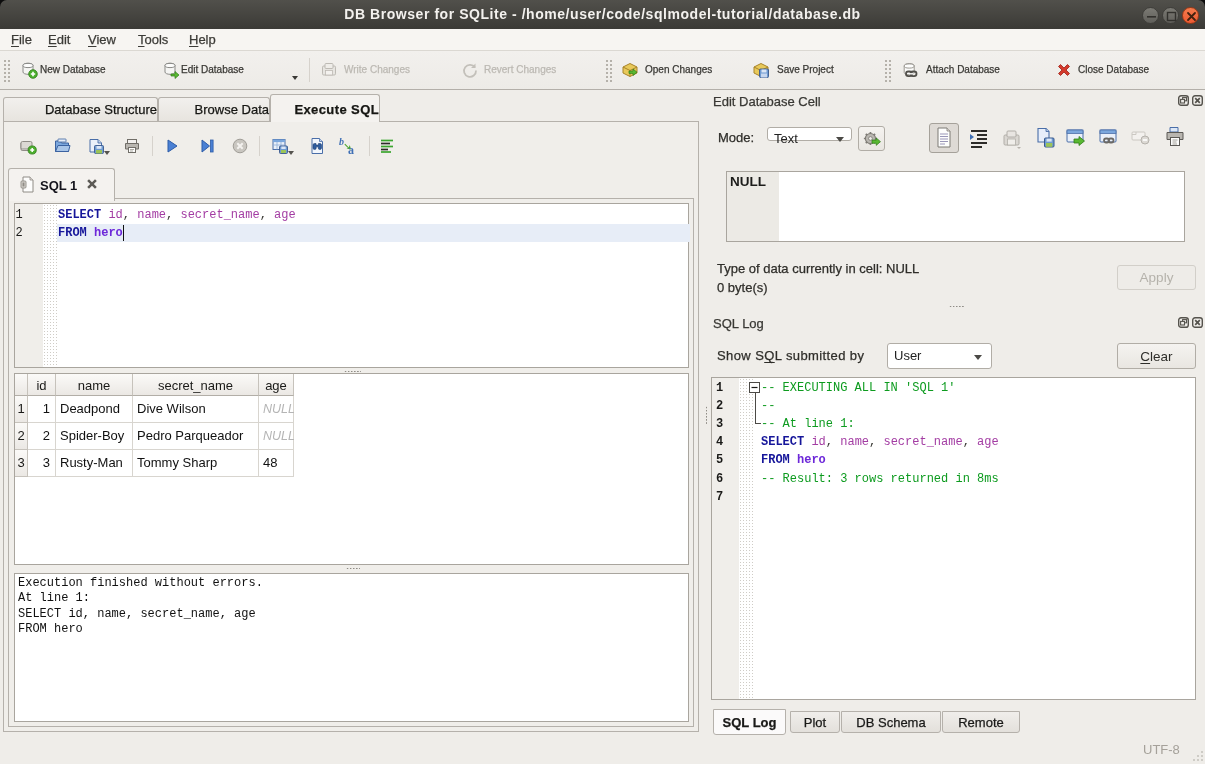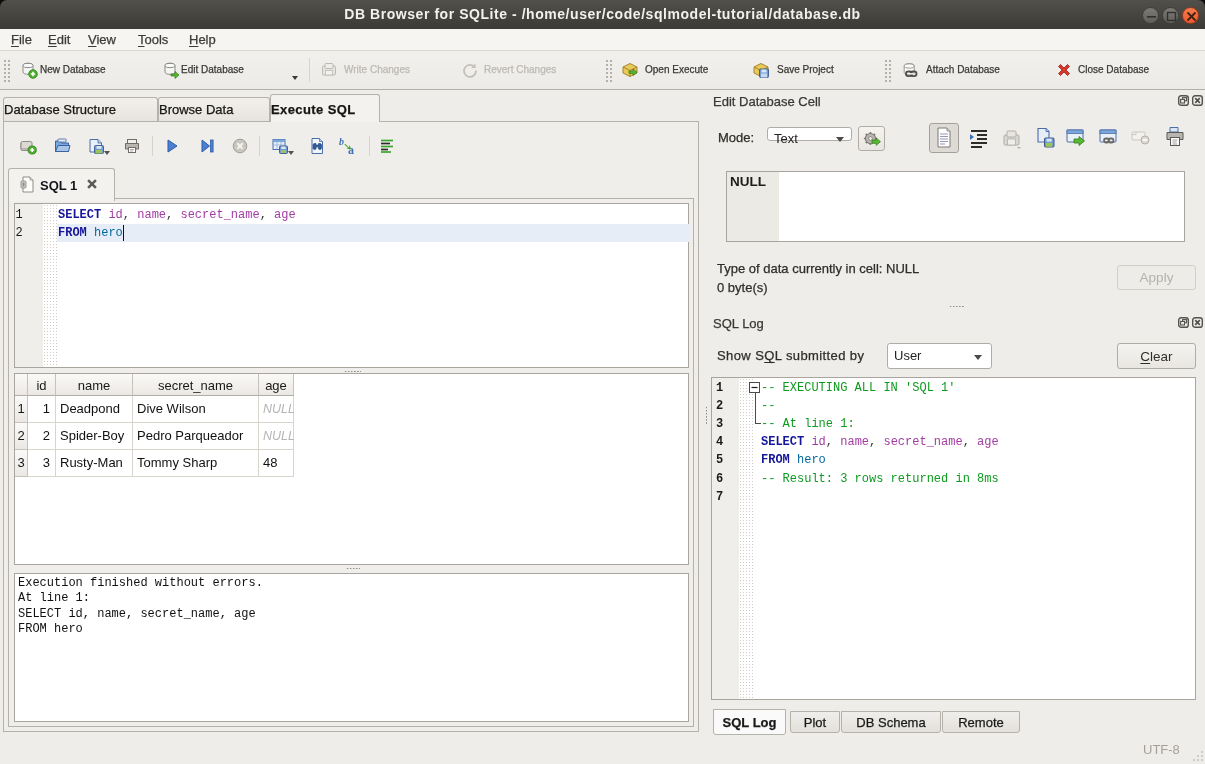--- a/index.html
+++ b/index.html
@@ -21,38 +21,38 @@
 #toolbar{left:0;top:51px;width:1205px;height:39px;background:linear-gradient(#f2f0ed,#edebe7);border-bottom:1px solid #b3afa9}
 .grip{top:8px;width:7px;height:23px;background-image:radial-gradient(#b5b1aa 1px,transparent 1.1px);background-size:4px 4px;background-position:0 0}
 .tbtxt{top:51px;height:38px;line-height:38px;color:#3a3935;font-size:10px}
 .tbtxt.dis{color:#bcb9b3}
 .tbico{top:61px;width:18px;height:18px}
 .tsep{top:58px;width:1px;height:24px;background:#d6d2cc}
 .darr{top:73px;width:0;height:0;border-left:3.5px solid transparent;border-right:3.5px solid transparent;border-top:4px solid #3a3935}
 
 #mainbg{left:0;top:90px;width:1205px;height:647px;background:#efede9}
 
-.mtab{top:97px;height:24px;line-height:24px;background:linear-gradient(#f2f0ed,#e7e4df);border:1px solid #b5b1ab;border-bottom:none;border-radius:3px 3px 0 0;text-align:left;color:#161613}
+.mtab{top:97px;height:24px;line-height:24px;background:linear-gradient(#f2f0ed,#e7e4df);border:1px solid #b5b1ab;border-bottom:none;border-radius:3px 3px 0 0;text-align:right;color:#161613}
 .mtab.active{top:94px;height:28px;line-height:29px;letter-spacing:0.4px;background:#f4f2ef;font-weight:700;z-index:3}
 #paneL{left:3px;top:121px;width:696px;height:611px;background:#f0eeea;border:1px solid #b5b1ab}
 #innerframe{left:8px;top:198px;width:686px;height:529px;background:#f0eeea;border:1px solid #b5b1ab}
 
 .sico{top:137px;width:18px;height:18px}
 
 #sql1tab{left:8px;top:168px;width:107px;height:33px;background:#f4f2ef;border:1px solid #b5b1ab;border-bottom:none;border-radius:3px 3px 0 0;z-index:3}
 #sql1tab ~ .st{z-index:4}
 
 #editor{left:14px;top:203px;width:675px;height:165px;background:#fff;border:1px solid #a9a59e}
 .mono{font-family:"Liberation Mono",monospace;font-size:12px}
 #edgut{left:0;top:0;width:28px;height:163px;background:#f0eeea}
 #edhatch{left:28px;top:0;width:14px;height:163px;background:#fff;background-image:radial-gradient(#cfccc6 0.8px,transparent 0.9px);background-size:3px 3px}
 .eline{left:43px;height:18px;line-height:18px;white-space:pre}
 .k{color:#16169a;font-weight:700}
 .f{color:#a33ca3}
-.t{color:#0369a1;font-weight:400}
+.t{color:#6d28d9;font-weight:700}
 .c{color:#0d9b1f}
 
 #rtable{left:14px;top:373px;width:675px;height:192px;background:#fff;border:1px solid #a9a59e}
 .hcell{top:0;height:22px;line-height:22px;background:linear-gradient(#fbfaf8,#ebe8e4);border-right:1px solid #c6c2bb;border-bottom:1px solid #b2aea7;text-align:center;line-height:23px;color:#1a1a18}
 .rnum{background:linear-gradient(#fbfaf8,#ebe8e4);border-right:1px solid #c6c2bb;border-bottom:1px solid #c6c2bb;text-align:center;color:#1a1a18}
 .dcell{background:#fff;border-right:1px solid #d8d5cf;border-bottom:1px solid #d8d5cf;padding-left:4px;line-height:26px;color:#111}
 .dcell.num{text-align:right;padding-right:5px}
 .nullv{color:#b5b5b5;font-style:italic;font-size:12.5px}
 
 #msgbox{left:14px;top:573px;width:675px;height:149px;background:#fff;border:1px solid #a9a59e;padding:2px 0 0 3px}
@@ -140,21 +140,21 @@
   </svg>
 <div class="abs tbtxt dis hv" style="left:484px">Revert Changes</div>
 <div class="abs grip" style="left:605px;top:59px"></div>
 
 <svg class="abs tbico" style="left:621px" viewBox="0 0 18 18">
     <path d="M2 6 L9 2.5 L16 6 L16 12 L9 15.5 L2 12 Z" fill="#e8c95a" stroke="#a8842a" stroke-width="1"></path>
     <path d="M2 6 L9 9.5 L16 6" fill="none" stroke="#a8842a" stroke-width="1"></path>
     <path d="M9 9.5 L9 15.5" stroke="#a8842a" stroke-width="1"></path>
     <path d="M8 10 L12 10 L12 8 L16 11.2 L12 14.5 L12 12.4 L8 12.4 Z" fill="#59b832" stroke="#2f7c18" stroke-width="0.7"></path>
   </svg>
-<div class="abs tbtxt hv" style="left:645px">Open Execute</div>
+<div class="abs tbtxt hv" style="left:645px">Open Changes</div>
 
 <svg class="abs tbico" style="left:752px" viewBox="0 0 18 18">
     <path d="M2 6 L9 2.5 L16 6 L16 12 L9 15.5 L2 12 Z" fill="#e8c95a" stroke="#a8842a" stroke-width="1"></path>
     <path d="M2 6 L9 9.5 L16 6" fill="none" stroke="#a8842a" stroke-width="1"></path>
     <rect x="7.5" y="8" width="9" height="8.5" rx="1" fill="#6f9bd2" stroke="#39588c" stroke-width="0.9"></rect>
     <rect x="9.5" y="8.5" width="5" height="3" fill="#dbe6f5"></rect>
     <rect x="9" y="12.5" width="6" height="4" fill="#c7d7ef"></rect>
   </svg>
 <div class="abs tbtxt hv" style="left:777px">Save Project</div>
 <div class="abs grip" style="left:884px;top:59px"></div>

